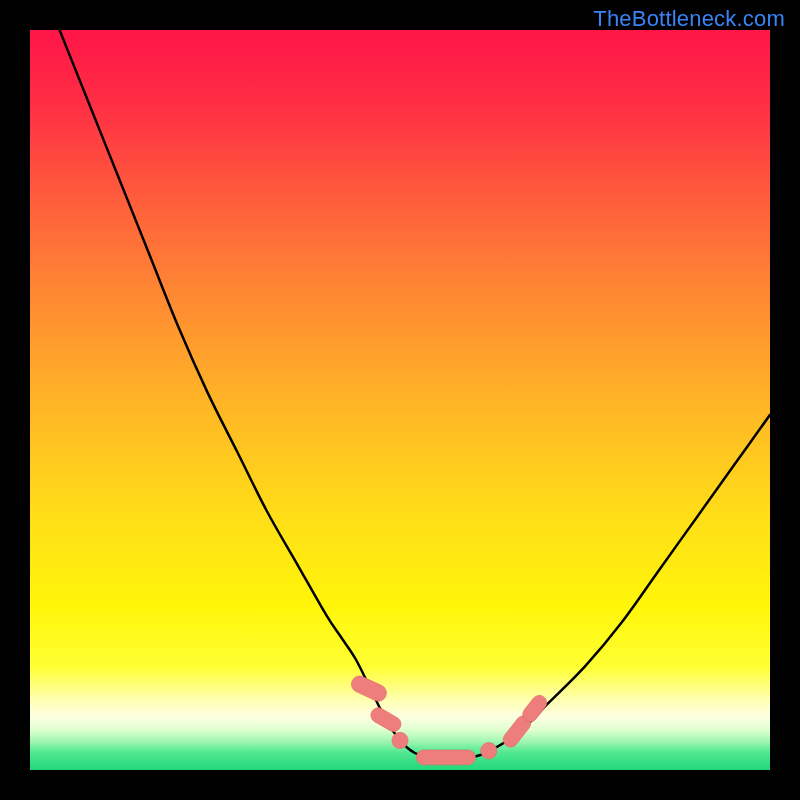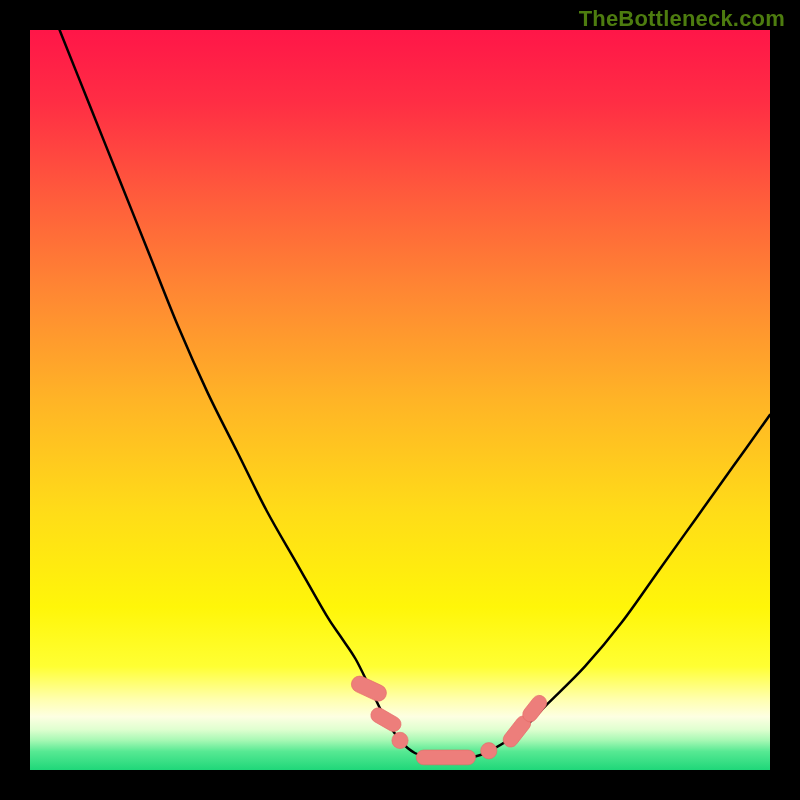--- a/index.html
+++ b/index.html
@@ -19,23 +19,23 @@
   .plot {
     position: absolute;
     overflow: hidden;
   }
   .gradient {
     position: absolute;
     inset: 0;
   }
   .watermark {
     position: absolute;
-    color: #4d7c0f;
+    color: #3b82f6;
     font-size: 22px;
-    font-weight: 700;
+    font-weight: 400;
     letter-spacing: 0.2px;
     user-select: none;
   }
   svg.curve {
     position: absolute;
     inset: 0;
   }
 </style>
 </head>
 <body>

